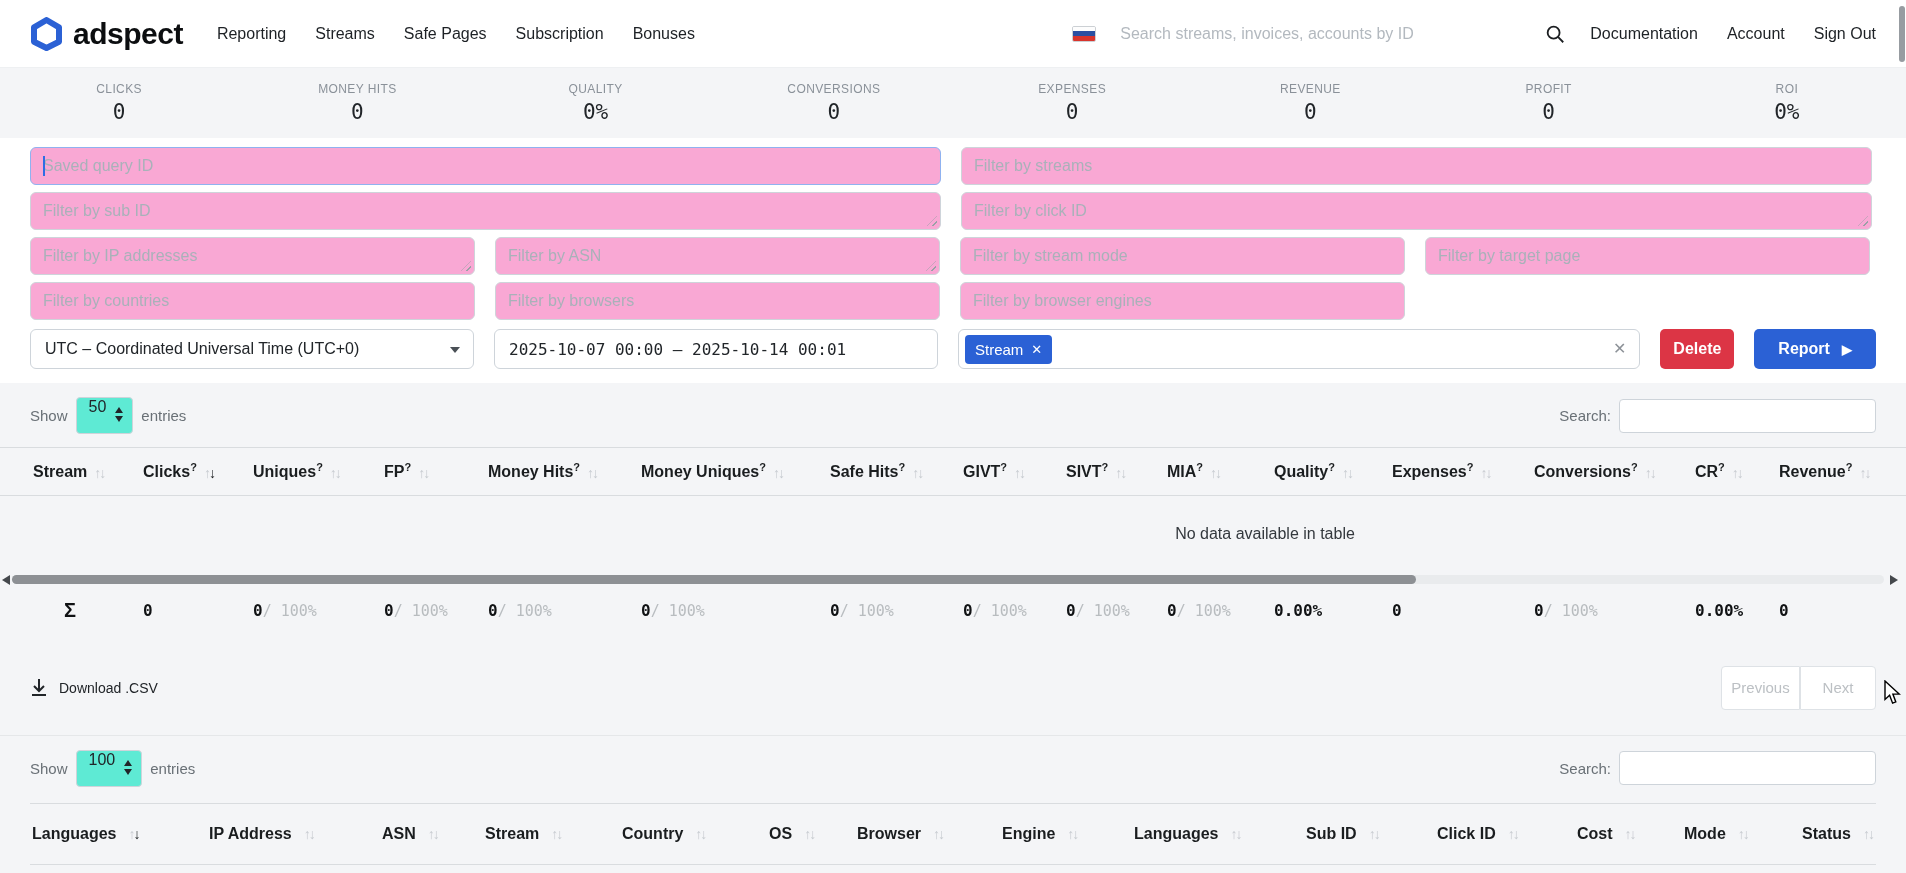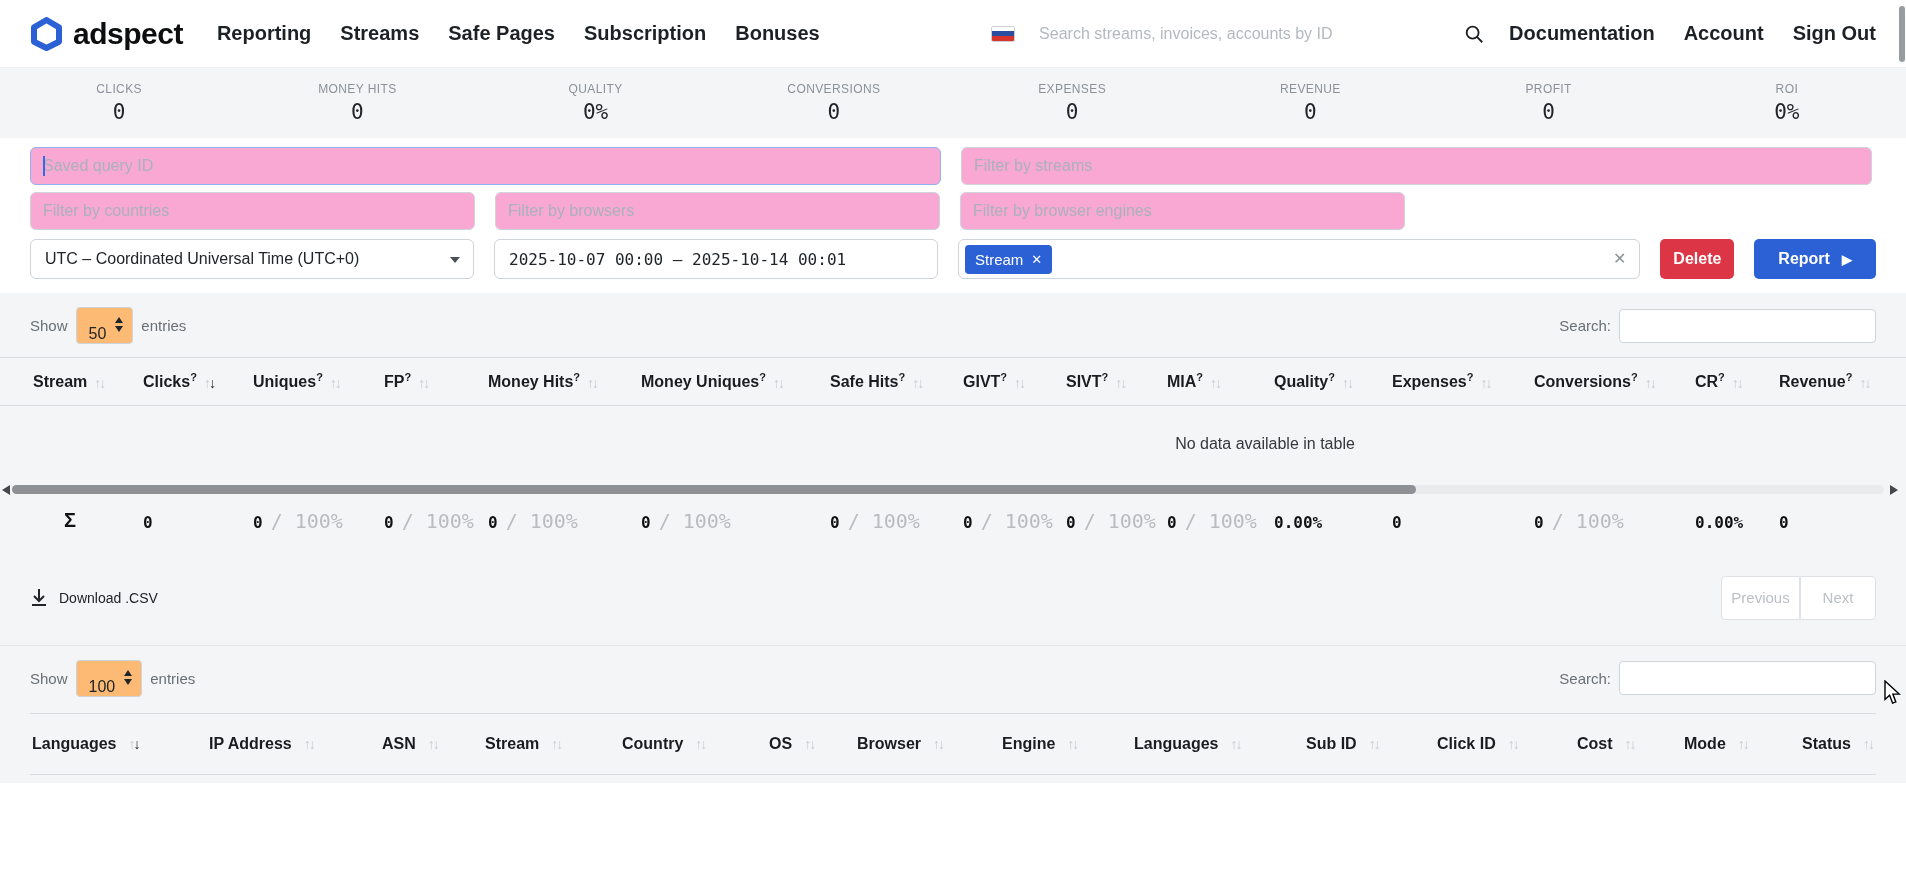--- a/index.html
+++ b/index.html
@@ -5,21 +5,21 @@
   * { margin:0; padding:0; box-sizing:border-box; }
   html,body { background:#fff; }
   body { font-family:"Liberation Sans", sans-serif; color:#212529; }
   #page { position:relative; width:1906px; height:873px; overflow:hidden; background:#fff; }
 
   
   .navbar { display:flex; align-items:center; height:68px; padding:0 30px; background:#fff; border-bottom:1px solid #eef0f2; }
   .brand { display:flex; align-items:center; gap:10px; margin-right:34px; }
   .brand-text { font-size:30px; font-weight:800; letter-spacing:-0.5px; color:#0c0e10; }
   .nav-links { display:flex; gap:29px; }
-  .nav-links a, .nav-right a { font-size:20px; font-weight:700; color:#1d2125; text-decoration:none; }
+  .nav-links a, .nav-right a { font-size:16px; font-weight:400; color:#1d2125; text-decoration:none; }
   .nav-right { margin-left:auto; display:flex; align-items:center; gap:24px; }
   .flag { width:24px; height:16px; border:1px solid #ccd0d4; border-radius:2px; overflow:hidden; display:flex; flex-direction:column; }
   .flag i { flex:1; }
   .flag .w { background:#fdfdfd; } .flag .b { background:#2a4fa2; } .flag .r { background:#d8342c; }
   .nav-search { width:400px; height:36px; border:none; outline:none; font-size:16px; color:#212529; background:transparent; }
   .nav-search::placeholder { color:#b3b9bf; }
   .mag { width:22px; height:22px; flex:0 0 auto; }
 
   
   .stats-band { display:flex; height:70px; background:#f4f5f7; align-items:center; }
@@ -47,21 +47,21 @@
   .tag-clear { position:absolute; right:13px; top:9px; color:#8d9298; font-size:16px; cursor:pointer; }
   .btn { height:40px; border:none; border-radius:5px; color:#fff; font-family:"Liberation Sans",sans-serif; font-size:16px; font-weight:700; cursor:pointer; }
   .btn-delete { width:74px; background:#dc3545; }
   .btn-report { width:122px; background:#2b61d5; display:flex; align-items:center; justify-content:center; gap:12px; }
   .btn-report .play { font-size:13px; }
 
   
   .lower { background:#f4f5f7; height:490px; position:relative; }
   .tctrl { display:flex; align-items:center; padding:14px 30px 13px; }
   .tctrl .muted { font-size:15px; color:#697076; }
-  .pagesize { height:37px; border:1px solid #ced4da; border-radius:4px; background:#fdba74; display:flex; align-items:flex-end; padding:0 26px 0 12px; margin:0 8px; position:relative; font-size:16px; color:#212529; }
+  .pagesize { height:37px; border:1px solid #ced4da; border-radius:4px; background:#5eead4; display:flex; align-items:flex-start; padding:0 26px 0 12px; margin:0 8px; position:relative; font-size:16px; color:#212529; }
   .dualcaret { position:absolute; right:9px; top:9px; display:flex; flex-direction:column; gap:3px; }
   .dualcaret i { width:0; height:0; border-left:4px solid transparent; border-right:4px solid transparent; display:block; }
   .dualcaret .u { border-bottom:6px solid #212529; }
   .dualcaret .d { border-top:6px solid #212529; }
   .tsearch { margin-left:auto; display:flex; align-items:center; gap:8px; }
   .tsearch input { width:257px; height:34px; border:1px solid #ced4da; border-radius:4px; background:#fff; outline:none; padding:0 10px; font-size:15px; }
 
   
   .t1-scroll { overflow:hidden; width:1906px; }
   table { border-collapse:collapse; table-layout:fixed; }
@@ -79,21 +79,21 @@
   .hscroll { position:relative; height:15px; width:1906px; }
   .hs-track { position:absolute; left:12px; right:22px; top:3px; height:9px; background:#e9ebed; border-radius:5px; }
   .hs-thumb { position:absolute; left:12px; top:3px; width:1404px; height:9px; background:#8d9094; border-radius:5px; }
   .hs-left { position:absolute; left:2px; top:3px; width:0; height:0; border-top:5px solid transparent; border-bottom:5px solid transparent; border-right:8px solid #44484c; }
   .hs-right { position:absolute; right:8px; top:3px; width:0; height:0; border-top:5px solid transparent; border-bottom:5px solid transparent; border-left:8px solid #44484c; }
 
   
   .t1-foot { overflow:hidden; width:1906px; margin-top:9px; }
   .t1-foot td { height:30px; font-family:"DejaVu Sans Mono",monospace; font-size:16px; font-weight:700; color:#101214; white-space:nowrap; padding-left:2px; }
   .t1-foot td:first-child { padding-left:64px; font-family:"Liberation Sans",sans-serif; font-size:20px; }
-  .tp { font-weight:400; color:#b8bcbf; font-size:20px; margin-left:8px; }
+  .tp { font-weight:400; color:#b8bcbf; font-size:15px; margin-left:0; }
 
   
   .foot-row { display:flex; align-items:center; padding:0 30px; margin-top:40px; height:44px; }
   .dl { display:flex; align-items:center; gap:11px; font-size:14px; color:#212529; cursor:pointer; }
   .pager { margin-left:auto; display:flex; }
   .pager .pg { height:44px; background:#fff; border:1px solid #dee2e6; color:#bcc0c4; font-size:15px; display:flex; align-items:center; justify-content:center; }
   .pg-prev { width:79px; border-radius:4px 0 0 4px; border-right:none; }
   .pg-next { width:76px; border-radius:0 4px 4px 0; }
 
   .divider { border:none; border-top:1px solid #e5e7e9; margin-top:25px; }
@@ -189,20 +189,46 @@
   </div>
 
   <div class="filters">
     <div class="frow">
       <div class="field half focused">
         <input placeholder="Saved query ID" style="">
         <span class="caret-line"></span>
       </div>
       <div class="field half">
         <input placeholder="Filter by streams" style="">
+      </div>
+    </div>
+    <div class="frow">
+      <div class="field half">
+        <input placeholder="Filter by sub ID" style="">
+        <span class="grip"></span>
+      </div>
+      <div class="field half">
+        <input placeholder="Filter by click ID" style="">
+        <span class="grip"></span>
+      </div>
+    </div>
+    <div class="frow">
+      <div class="field quarter">
+        <input placeholder="Filter by IP addresses" style="">
+        <span class="grip"></span>
+      </div>
+      <div class="field quarter">
+        <input placeholder="Filter by ASN" style="">
+        <span class="grip"></span>
+      </div>
+      <div class="field quarter">
+        <input placeholder="Filter by stream mode" style="">
+      </div>
+      <div class="field quarter">
+        <input placeholder="Filter by target page" style="">
       </div>
     </div>
     <div class="frow">
       <div class="field quarter">
         <input placeholder="Filter by countries" style="">
       </div>
       <div class="field quarter">
         <input placeholder="Filter by browsers" style="">
       </div>
       <div class="field quarter">

